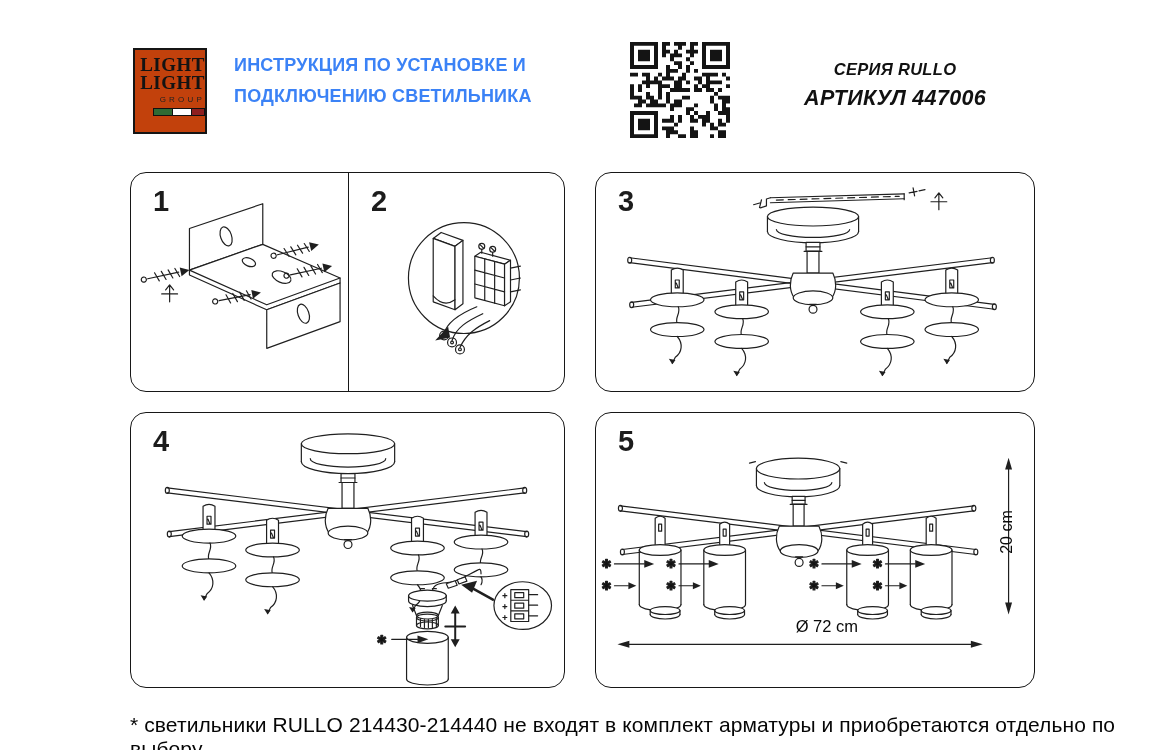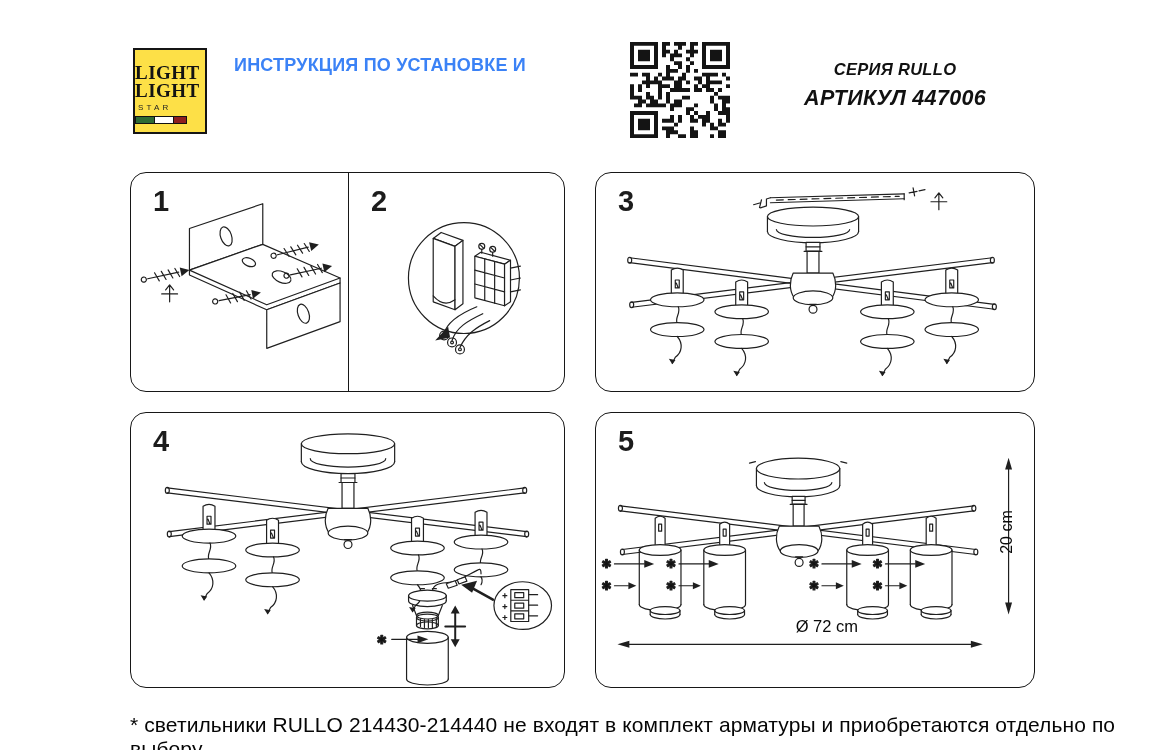--- a/index.html
+++ b/index.html
@@ -2,21 +2,21 @@
 <html><head>
 <meta charset="utf-8">
 <style>
   html,body{margin:0;padding:0;background:#ffffff;}
   .sheet{position:relative;width:1169px;height:750px;background:#fff;
          font-family:"Liberation Sans",sans-serif;color:#111;overflow:hidden;}
 
   
   .logo{position:absolute;left:133px;top:48px;width:74px;height:86px;
         border:2px solid #151515;box-sizing:border-box;display:flex;flex-direction:column;
-        align-items:flex-start;padding-top:14px;background:#fde047;}
+        align-items:flex-end;padding-top:6px;background:#c2410c;}
   .logo-word{font-family:"Liberation Serif",serif;font-weight:700;font-size:19px;
              line-height:18px;letter-spacing:.5px;color:#131313;}
   .logo-group{font-size:8px;letter-spacing:3.2px;padding-left:3px;margin-top:3px;color:#222;}
   .logo-flag{margin-top:4px;width:52px;height:8px;border:1px solid #111;display:flex;box-sizing:border-box;}
   .logo-flag .g{flex:0 0 36%;border-right:1px solid #111;}
   .logo-flag .w{flex:0 0 36%;background:#fff;border-right:1px solid #111;}
   .logo-flag .r{flex:1 1 auto;}
 
   .title{position:absolute;left:234px;top:50px;margin:0;font-size:18px;font-weight:700;
          line-height:31px;letter-spacing:.2px;color:#3b82f6;}
@@ -47,30 +47,31 @@
   .ast{font-size:12px;font-family:"DejaVu Sans","Liberation Sans",sans-serif;fill:#111;}
 </style>
 </head>
 <body>
 
 <div class="sheet">
 
   <div class="logo">
     <div class="logo-word">LIGHT</div>
     <div class="logo-word">LIGHT</div>
-    <div class="logo-group">STAR</div>
+    <div class="logo-group">GROUP</div>
     <div class="logo-flag">
       <span class="g" id="flag-g" style="background: rgb(46, 107, 52);"></span>
         <span class="w"></span>
         <span class="r" id="flag-r" style="background: rgb(142, 31, 31);"></span>
     </div>
   </div>
 
   <h1 class="title">
     <span>ИНСТРУКЦИЯ ПО УСТАНОВКЕ И</span><br>
+    <span>ПОДКЛЮЧЕНИЮ СВЕТИЛЬНИКА</span>
   </h1>
 
   <div class="qr">
     <svg id="qr-svg" viewBox="0 0 100 100" preserveAspectRatio="none">
         <path d="M32,0h4v4h-4zM36,0h4v4h-4zM44,0h4v4h-4zM48,0h4v4h-4zM52,0h4v4h-4zM60,0h4v4h-4zM64,0h4v4h-4zM32,4h4v4h-4zM48,4h4v4h-4zM60,4h4v4h-4zM32,8h4v4h-4zM36,8h4v4h-4zM44,8h4v4h-4zM56,8h4v4h-4zM60,8h4v4h-4zM64,8h4v4h-4zM32,12h4v4h-4zM40,12h4v4h-4zM44,12h4v4h-4zM48,12h4v4h-4zM60,12h4v4h-4zM40,16h4v4h-4zM56,16h4v4h-4zM44,20h4v4h-4zM48,20h4v4h-4zM60,20h4v4h-4zM36,24h4v4h-4zM48,24h4v4h-4zM56,24h4v4h-4zM36,28h4v4h-4zM40,28h4v4h-4zM44,28h4v4h-4zM56,28h4v4h-4zM64,28h4v4h-4zM0,32h4v4h-4zM4,32h4v4h-4zM12,32h4v4h-4zM16,32h4v4h-4zM28,32h4v4h-4zM36,32h4v4h-4zM52,32h4v4h-4zM72,32h4v4h-4zM76,32h4v4h-4zM80,32h4v4h-4zM84,32h4v4h-4zM92,32h4v4h-4zM16,36h4v4h-4zM24,36h4v4h-4zM32,36h4v4h-4zM36,36h4v4h-4zM40,36h4v4h-4zM48,36h4v4h-4zM52,36h4v4h-4zM64,36h4v4h-4zM68,36h4v4h-4zM76,36h4v4h-4zM96,36h4v4h-4zM12,40h4v4h-4zM16,40h4v4h-4zM20,40h4v4h-4zM24,40h4v4h-4zM28,40h4v4h-4zM44,40h4v4h-4zM48,40h4v4h-4zM56,40h4v4h-4zM68,40h4v4h-4zM76,40h4v4h-4zM80,40h4v4h-4zM84,40h4v4h-4zM88,40h4v4h-4zM0,44h4v4h-4zM8,44h4v4h-4zM16,44h4v4h-4zM28,44h4v4h-4zM32,44h4v4h-4zM36,44h4v4h-4zM44,44h4v4h-4zM48,44h4v4h-4zM64,44h4v4h-4zM72,44h4v4h-4zM76,44h4v4h-4zM96,44h4v4h-4zM0,48h4v4h-4zM8,48h4v4h-4zM28,48h4v4h-4zM40,48h4v4h-4zM44,48h4v4h-4zM48,48h4v4h-4zM52,48h4v4h-4zM56,48h4v4h-4zM64,48h4v4h-4zM68,48h4v4h-4zM76,48h4v4h-4zM80,48h4v4h-4zM88,48h4v4h-4zM0,52h4v4h-4zM16,52h4v4h-4zM28,52h4v4h-4zM36,52h4v4h-4zM84,52h4v4h-4zM0,56h4v4h-4zM4,56h4v4h-4zM8,56h4v4h-4zM16,56h4v4h-4zM20,56h4v4h-4zM28,56h4v4h-4zM36,56h4v4h-4zM52,56h4v4h-4zM56,56h4v4h-4zM80,56h4v4h-4zM88,56h4v4h-4zM92,56h4v4h-4zM96,56h4v4h-4zM8,60h4v4h-4zM12,60h4v4h-4zM20,60h4v4h-4zM24,60h4v4h-4zM36,60h4v4h-4zM44,60h4v4h-4zM48,60h4v4h-4zM80,60h4v4h-4zM92,60h4v4h-4zM96,60h4v4h-4zM4,64h4v4h-4zM8,64h4v4h-4zM16,64h4v4h-4zM20,64h4v4h-4zM24,64h4v4h-4zM28,64h4v4h-4zM32,64h4v4h-4zM40,64h4v4h-4zM44,64h4v4h-4zM48,64h4v4h-4zM64,64h4v4h-4zM84,64h4v4h-4zM92,64h4v4h-4zM40,68h4v4h-4zM56,68h4v4h-4zM60,68h4v4h-4zM84,68h4v4h-4zM92,68h4v4h-4zM96,68h4v4h-4zM56,72h4v4h-4zM64,72h4v4h-4zM76,72h4v4h-4zM88,72h4v4h-4zM92,72h4v4h-4zM96,72h4v4h-4zM40,76h4v4h-4zM48,76h4v4h-4zM60,76h4v4h-4zM68,76h4v4h-4zM72,76h4v4h-4zM76,76h4v4h-4zM96,76h4v4h-4zM32,80h4v4h-4zM36,80h4v4h-4zM40,80h4v4h-4zM48,80h4v4h-4zM60,80h4v4h-4zM64,80h4v4h-4zM72,80h4v4h-4zM76,80h4v4h-4zM88,80h4v4h-4zM96,80h4v4h-4zM44,84h4v4h-4zM72,84h4v4h-4zM80,84h4v4h-4zM88,84h4v4h-4zM92,84h4v4h-4zM32,88h4v4h-4zM36,88h4v4h-4zM40,88h4v4h-4zM60,88h4v4h-4zM80,88h4v4h-4zM84,88h4v4h-4zM36,92h4v4h-4zM40,92h4v4h-4zM44,92h4v4h-4zM60,92h4v4h-4zM64,92h4v4h-4zM88,92h4v4h-4zM92,92h4v4h-4zM36,96h4v4h-4zM48,96h4v4h-4zM52,96h4v4h-4zM60,96h4v4h-4zM64,96h4v4h-4zM80,96h4v4h-4zM88,96h4v4h-4zM92,96h4v4h-4zM0,0h4v4h-4zM4,0h4v4h-4zM8,0h4v4h-4zM12,0h4v4h-4zM16,0h4v4h-4zM20,0h4v4h-4zM24,0h4v4h-4zM0,4h4v4h-4zM24,4h4v4h-4zM0,8h4v4h-4zM8,8h4v4h-4zM12,8h4v4h-4zM16,8h4v4h-4zM24,8h4v4h-4zM0,12h4v4h-4zM8,12h4v4h-4zM12,12h4v4h-4zM16,12h4v4h-4zM24,12h4v4h-4zM0,16h4v4h-4zM8,16h4v4h-4zM12,16h4v4h-4zM16,16h4v4h-4zM24,16h4v4h-4zM0,20h4v4h-4zM24,20h4v4h-4zM0,24h4v4h-4zM4,24h4v4h-4zM8,24h4v4h-4zM12,24h4v4h-4zM16,24h4v4h-4zM20,24h4v4h-4zM24,24h4v4h-4zM72,0h4v4h-4zM76,0h4v4h-4zM80,0h4v4h-4zM84,0h4v4h-4zM88,0h4v4h-4zM92,0h4v4h-4zM96,0h4v4h-4zM72,4h4v4h-4zM96,4h4v4h-4zM72,8h4v4h-4zM80,8h4v4h-4zM84,8h4v4h-4zM88,8h4v4h-4zM96,8h4v4h-4zM72,12h4v4h-4zM80,12h4v4h-4zM84,12h4v4h-4zM88,12h4v4h-4zM96,12h4v4h-4zM72,16h4v4h-4zM80,16h4v4h-4zM84,16h4v4h-4zM88,16h4v4h-4zM96,16h4v4h-4zM72,20h4v4h-4zM96,20h4v4h-4zM72,24h4v4h-4zM76,24h4v4h-4zM80,24h4v4h-4zM84,24h4v4h-4zM88,24h4v4h-4zM92,24h4v4h-4zM96,24h4v4h-4zM0,72h4v4h-4zM4,72h4v4h-4zM8,72h4v4h-4zM12,72h4v4h-4zM16,72h4v4h-4zM20,72h4v4h-4zM24,72h4v4h-4zM0,76h4v4h-4zM24,76h4v4h-4zM0,80h4v4h-4zM8,80h4v4h-4zM12,80h4v4h-4zM16,80h4v4h-4zM24,80h4v4h-4zM0,84h4v4h-4zM8,84h4v4h-4zM12,84h4v4h-4zM16,84h4v4h-4zM24,84h4v4h-4zM0,88h4v4h-4zM8,88h4v4h-4zM12,88h4v4h-4zM16,88h4v4h-4zM24,88h4v4h-4zM0,92h4v4h-4zM24,92h4v4h-4zM0,96h4v4h-4zM4,96h4v4h-4zM8,96h4v4h-4zM12,96h4v4h-4zM16,96h4v4h-4zM20,96h4v4h-4zM24,96h4v4h-4z" fill="#141414"></path>
       </svg>
   </div>
 
   <div class="series">
     <div class="series-name">СЕРИЯ RULLO</div>

